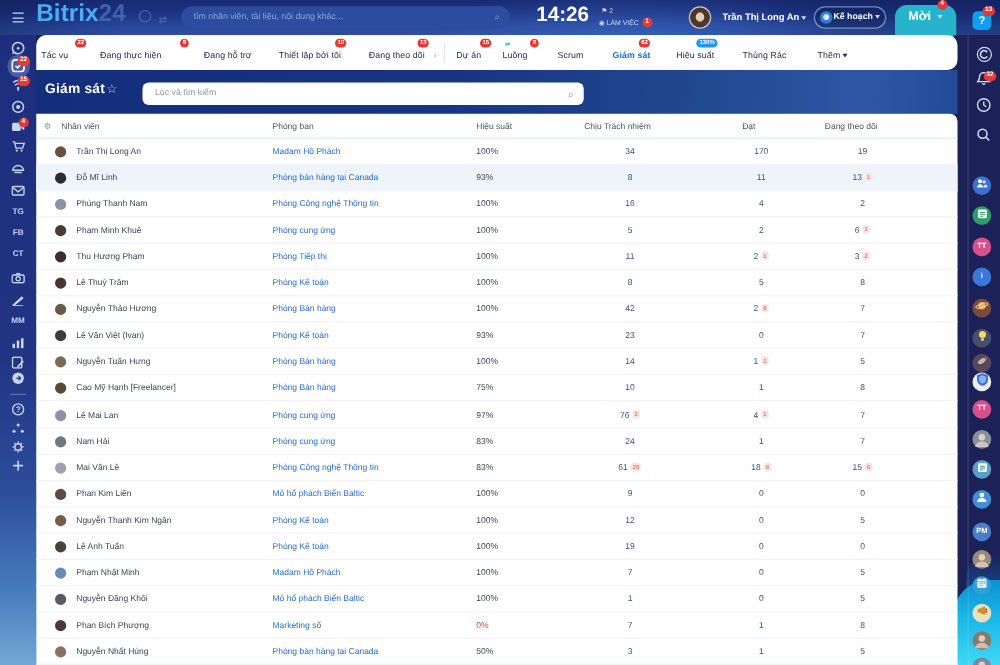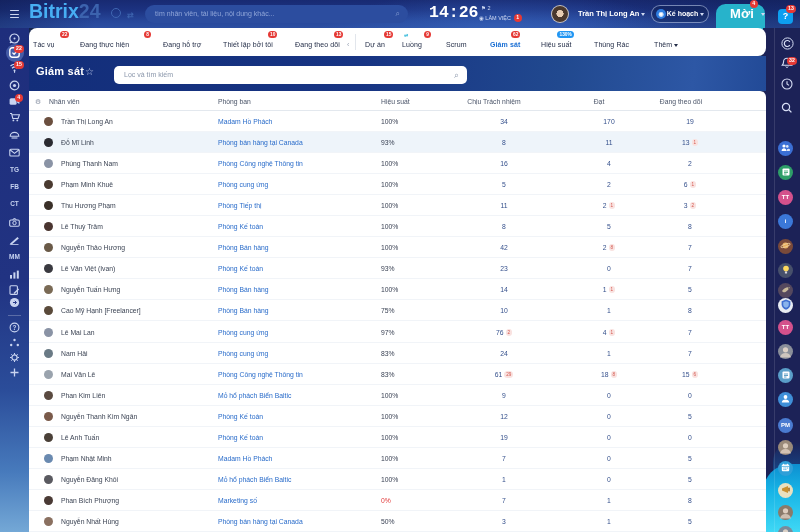--- a/index.html
+++ b/index.html
@@ -13,31 +13,31 @@
 }
 #topbar .glow { left:300px; top:0; width:400px; height:28px;
   background: radial-gradient(ellipse 260px 60px at 50% 120%, rgba(60,110,200,0.55), rgba(60,110,200,0) 70%); }
 #logo-b { left:29px; top:0px; font-size:19.5px; font-weight:bold; color:#47aef3; letter-spacing:0px; }
 #logo-24 { color:#3c63ae; }
 
 .hline { left:10px; width:9px; height:1.4px; background:#cdd6ee; border-radius:1px; }
 
 #topsearch { left:145px; top:5px; width:263px; height:18px; border-radius:9px; background:#2c4d9f;
   color:#90a6d8; font-size:7px; line-height:18px; padding-left:10px; }
-#toptime { left:429px; top:3px; width:70px; font-size:16.5px; font-weight:bold; color:#fff;font-family:Liberation Mono, monospace; }
+#toptime { left:429px; top:3px; width:70px; font-size:16.5px; font-weight:bold; color:#fff; }
 .tinywhite { color:#cfd9f2; font-size:5.5px; }
 #topavatar { left:551px; top:5px; width:18px; height:18px; border-radius:50%;
   background:radial-gradient(circle at 50% 48%, #e8cdb4 0 30%, #4a382e 32% 78%, #2e2420 100%); border:1px solid rgba(255,255,255,0.7); }
 #topname { left:578px; top:9px; font-size:7.5px; font-weight:bold; color:#fff; }
 .caret { display:inline-block; width:0; height:0; border-left:2.6px solid transparent; border-right:2.6px solid transparent; border-top:3.2px solid #cfd9f2; vertical-align:middle; }
 #btn-kehoach { left:651px; top:5px; width:58px; height:18px; border-radius:9px; border:1px solid rgba(200,215,245,0.55);
   background:rgba(10,25,70,0.3); color:#fff; font-size:7px; font-weight:bold; line-height:16px; text-align:center; }
 #btn-kehoach .cam { position:absolute; left:4px; top:3px; width:10px; height:10px; border-radius:50%; background:#2e7de0; color:#fff; font-size:6px; line-height:10px; text-align:center;}
 #btn-moi { left:716px; top:4px; width:49px; height:34px; border-radius:9.5px; background:#27b3cb; color:#fff;
-  font-size:13px; font-weight:bold; line-height:19px; text-align:right; }
+  font-size:10px; font-weight:bold; line-height:19px; text-align:center; }
 .redbadge { position:absolute; background:#e53935; color:#fff; border-radius:6px; font-size:5.2px; font-weight:bold;
   line-height:7.5px; padding:0 2px; text-align:center; min-width:7.5px; height:7.5px; }
 
 #lsb { left:0; top:28px; width:29px; height:504px;
   background:linear-gradient(180deg, #1e2e7c 0%, #213382 50%, #2b4d9a 72%, #477abc 88%, #74a8d6 100%); }
 .ltext { position:absolute; left:0; width:29px; text-align:center; color:#c6d2f0; font-size:6.5px; font-weight:bold; }
 
 #rrail { left:763px; top:28px; width:37px; height:504px;
   background:#1c2257; }
 #rrail .cyan { position:absolute; left:0; bottom:0; width:37px; height:68px;

